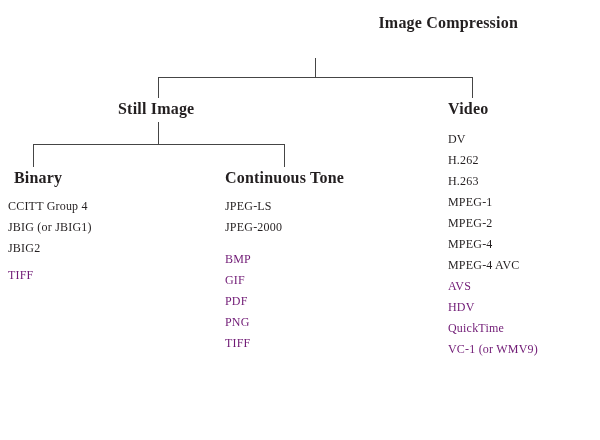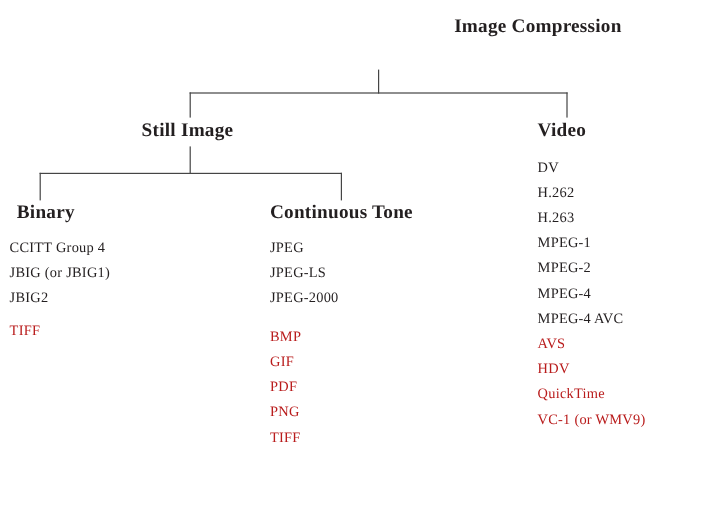--- a/index.html
+++ b/index.html
@@ -34,21 +34,21 @@
     letter-spacing: 0.2px;
     white-space: nowrap;
   }
   .col {
     position: absolute;
     font-size: 12px;
     line-height: 21px;
     letter-spacing: 0.2px;
     white-space: nowrap;
   }
-  .muted { color: #b91c1c; }
+  .muted { color: #701a75; }
   .gap-binary { margin-top: 6px; }
   .gap-ct { margin-top: 11px; }
   .gap-video { }
 </style>
 </head>
 <body>
 
 <div class="canvas">
 
   <div class="title">
@@ -77,21 +77,20 @@
       <div>JBIG (or JBIG1)</div>
       <div>JBIG2</div>
     </div>
     <div class="muted gap-binary">
       <div>TIFF</div>
     </div>
   </div>
 
   <div class="col" style="left:225px; top:196px;">
     <div>
-      <div>JPEG</div>
       <div>JPEG-LS</div>
       <div>JPEG-2000</div>
     </div>
     <div class="muted gap-ct">
       <div>BMP</div>
       <div>GIF</div>
       <div>PDF</div>
       <div>PNG</div>
       <div>TIFF</div>
     </div>

